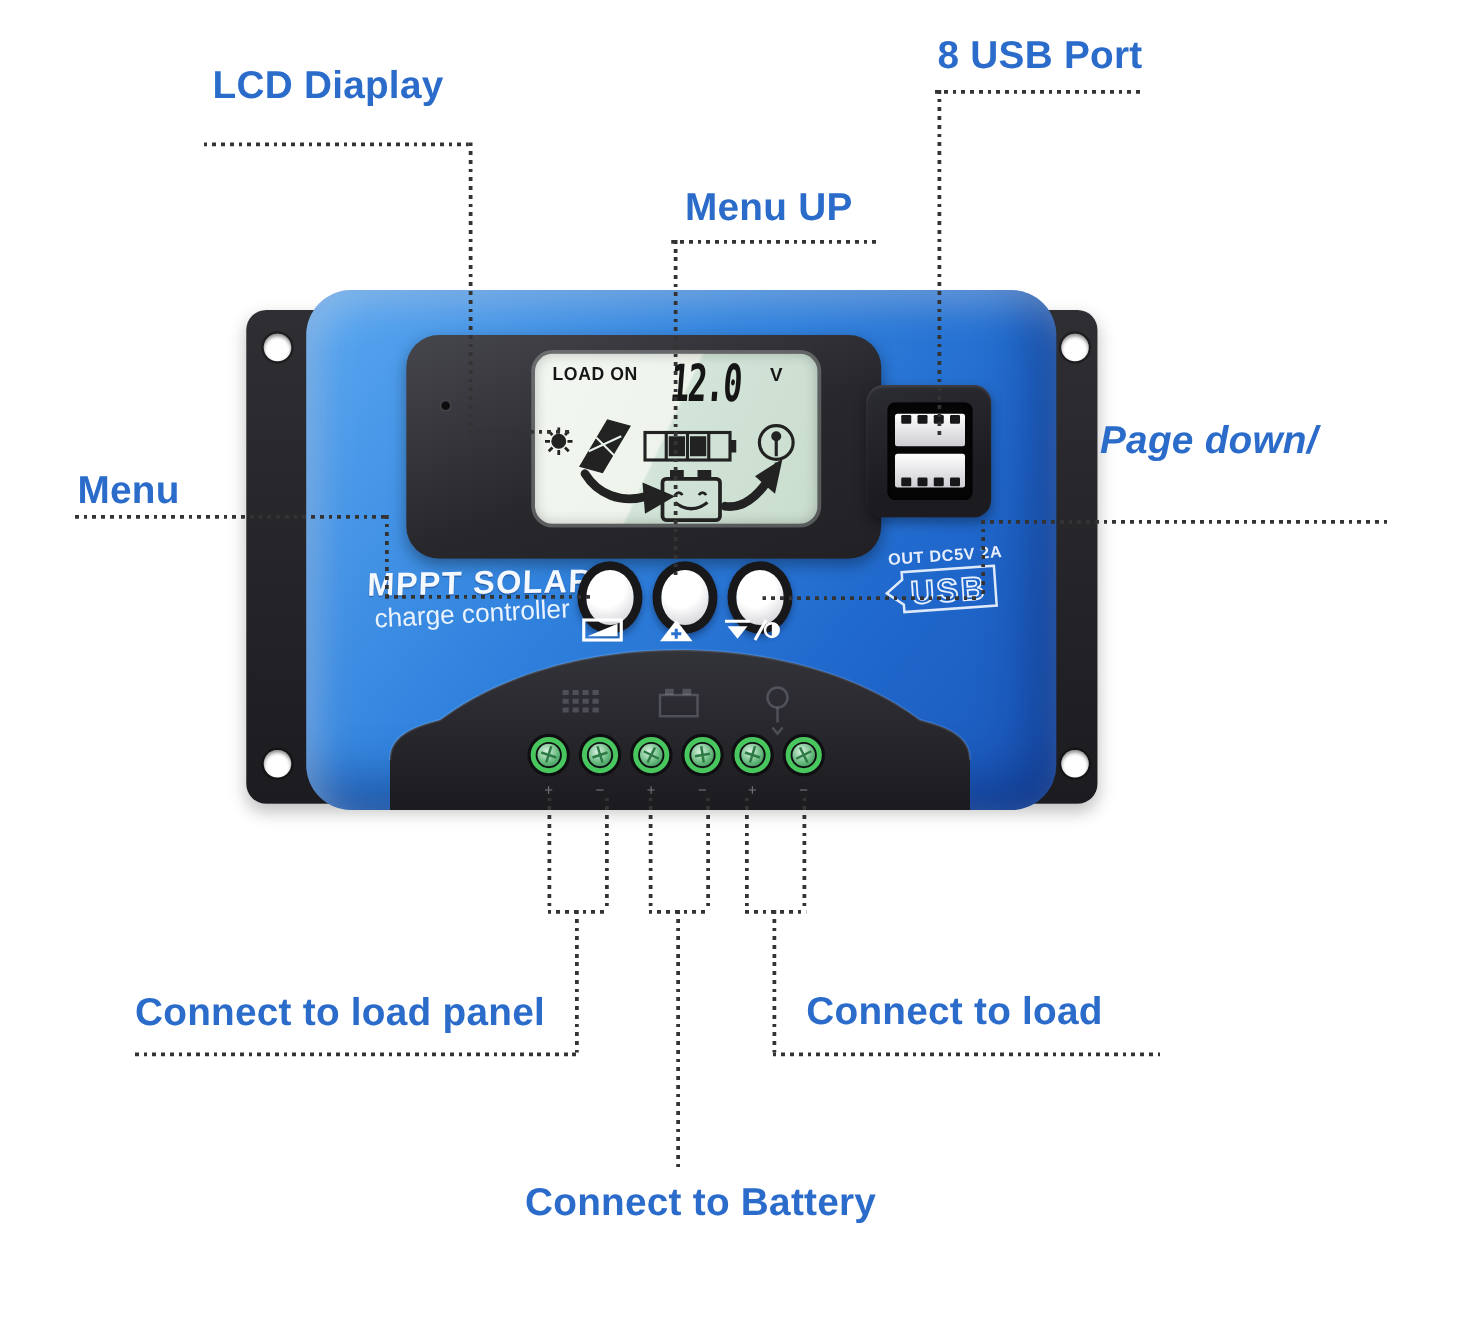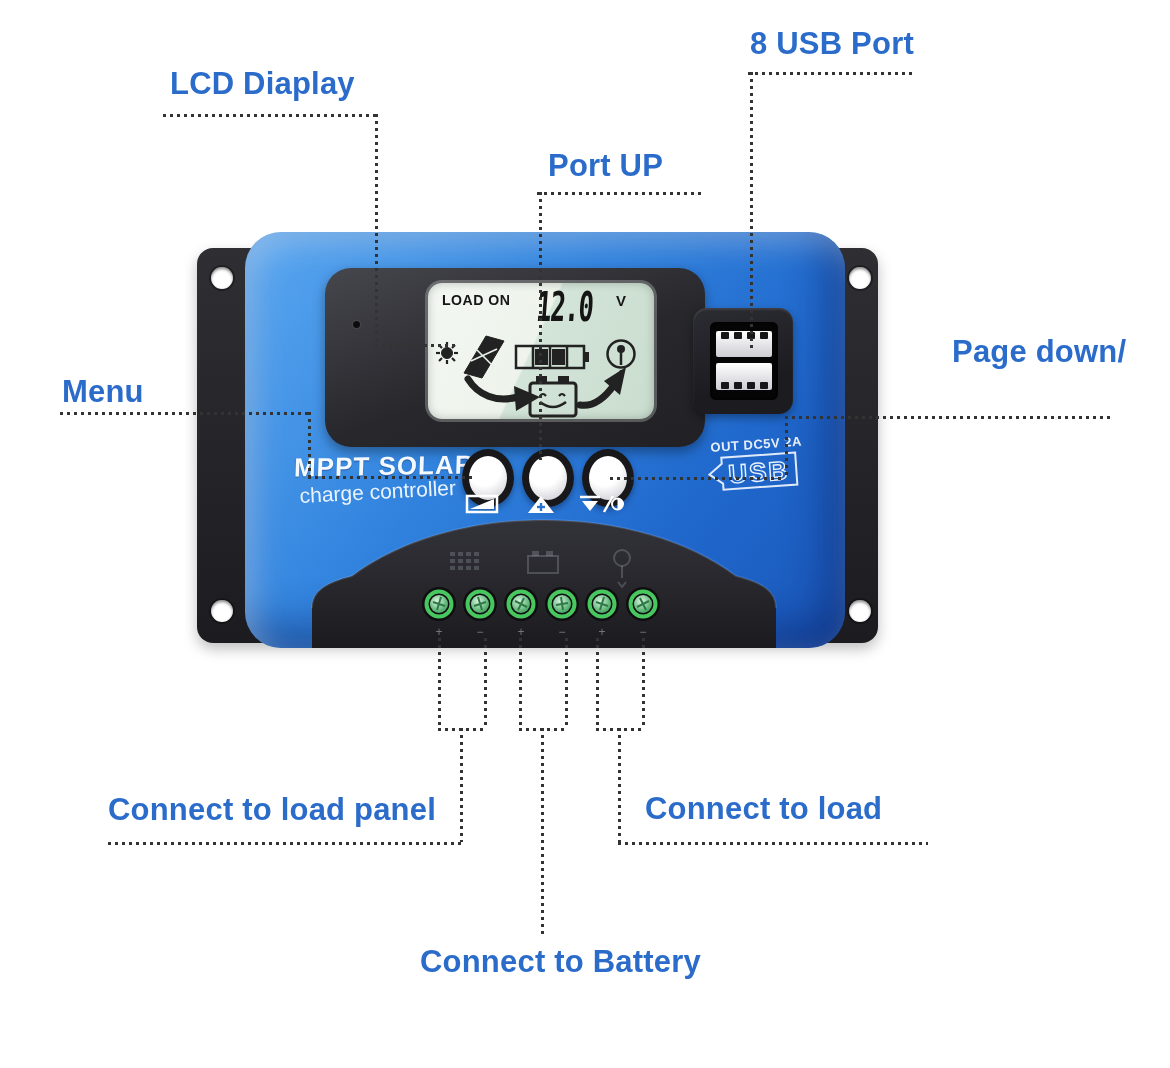--- a/index.html
+++ b/index.html
@@ -257,25 +257,25 @@
       <path d="M-6,-2 L6,2 M-2,6 L2,-7" stroke="#2d7a44" stroke-width="2" fill="none"></path>
     </g>
     <g transform="translate(229,26)">
       <circle r="17" fill="#0f0f12"></circle>
         <circle r="12.5" fill="none" stroke="#48c75f" stroke-width="4"></circle>
         <circle r="9" fill="url(#sg)"></circle>
       <path d="M-6,3 L6,-3 M3,6 L-3,-6" stroke="#2d7a44" stroke-width="2" fill="none"></path>
     </g>
   </svg>
 
-  <div class="lbl" style="left:170px;top:64px;">LCD Diaplay</div>
-  <div class="lbl" style="left:548px;top:146px;">Port UP</div>
+  <div class="lbl" style="left:170px;top:48px;">LCD Diaplay</div>
+  <div class="lbl" style="left:548px;top:146px;">Menu UP</div>
   <div class="lbl" style="left:750px;top:24px;">8 USB Port</div>
   <div class="lbl" style="left:62px;top:372px;">Menu</div>
-  <div class="lbl" style="left:952px;top:332px;">
+  <div class="lbl" style="left:880px;top:332px;font-style:italic;">
     <div>Page down/</div>
   </div>
   <div class="lbl" style="left:108px;top:790px;">Connect to load panel</div>
   <div class="lbl" style="left:420px;top:942px;">Connect to Battery</div>
   <div class="lbl" style="left:645px;top:789px;">Connect to load</div>
 
   <div class="hline" style="left:163px;top:114px;width:212px;"></div>
   <div class="vline" style="left:375px;top:114px;height:230px;"></div>
   <div class="hline" style="left:375px;top:344px;width:84px;"></div>
 

